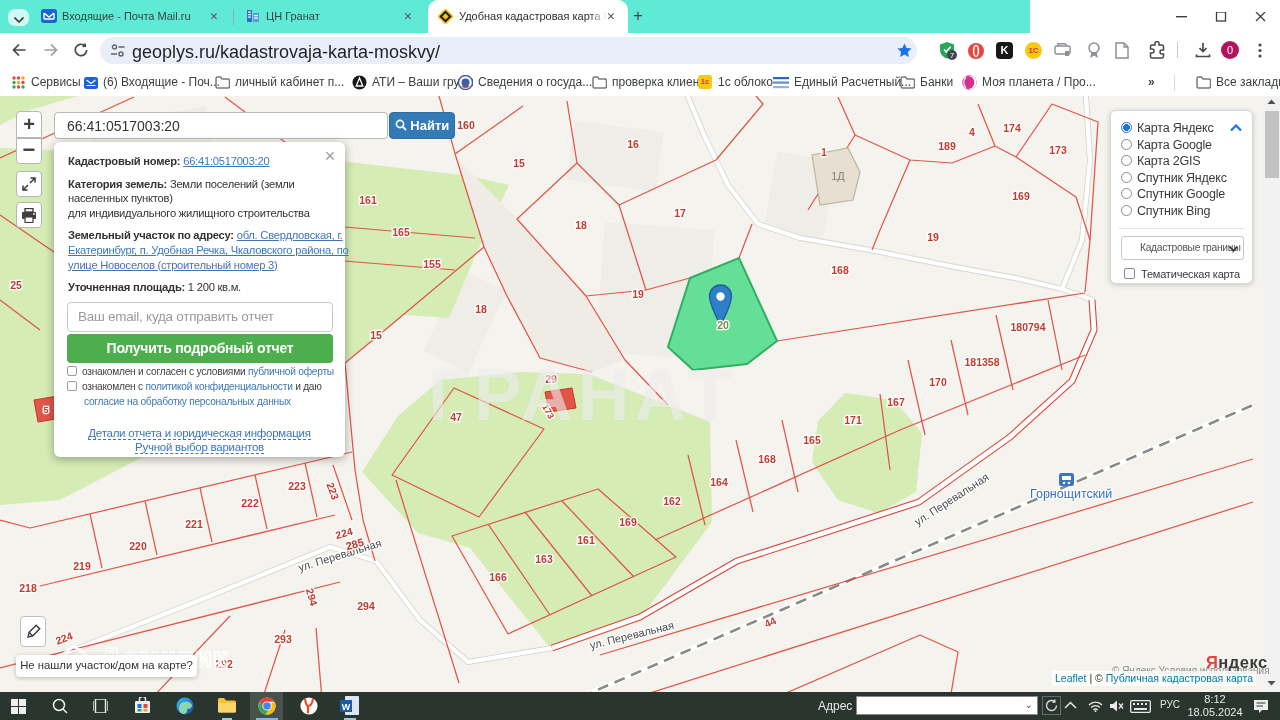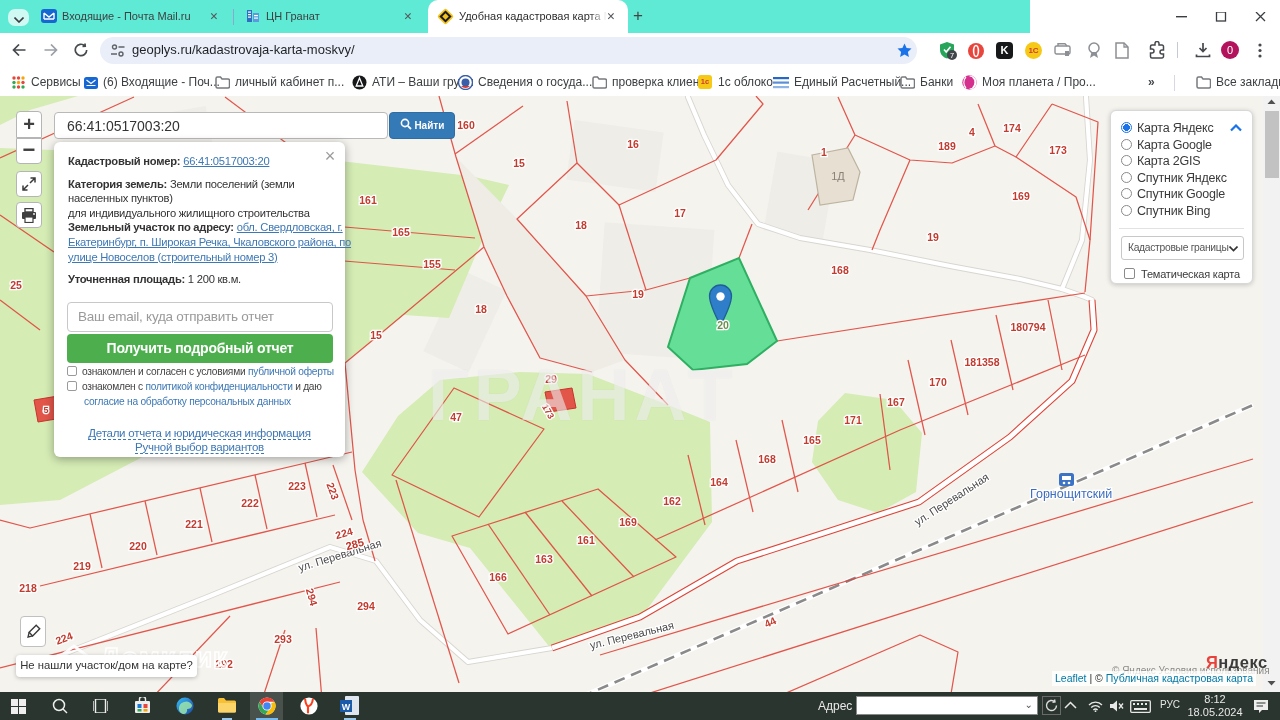--- a/index.html
+++ b/index.html
@@ -3,29 +3,29 @@
 *{margin:0;padding:0;box-sizing:border-box;font-family:"Liberation Sans",sans-serif}
 body{width:1280px;height:720px;overflow:hidden;position:relative;background:#fff}
 #tabstrip{position:absolute;left:0;top:0;width:1030px;height:33px;background:#5eead4}
 .tabchev{position:absolute;left:8px;top:9px;width:21px;height:17px;border-radius:7px;background:rgba(255,255,255,.7);text-align:center}
 .tab{position:absolute;top:0;height:33px;font-size:11px;color:#3d4043}
 .ttl{position:absolute;left:26px;top:10px;white-space:nowrap;overflow:hidden}
 .tclose{position:absolute;top:10px;width:12px;height:12px;color:#55585c;font-size:10.5px;line-height:12px;text-align:center}
 #activetab{position:absolute;left:428px;top:0;width:200px;height:33px;background:#fff;border-radius:10px 10px 0 0;font-size:11px;color:#2c2c2c}
 #toolbar{position:absolute;left:0;top:33px;width:1280px;height:33px;background:#fff;border-radius:10px 10px 0 0}
 #omni{position:absolute;left:100px;top:37px;width:817px;height:27px;background:#e9eef9;border-radius:14px}
-#omni .url{position:absolute;left:32px;top:5px;font-size:13px;color:#1f2124}
+#omni .url{position:absolute;left:32px;top:5px;font-size:18px;color:#1f2124}
 #bookmarks{position:absolute;left:0;top:66px;width:1280px;height:30px;background:#fff}
 .bk{position:absolute;top:9px;font-size:12px;color:#3c4043;white-space:nowrap}
 #content{position:absolute;left:0;top:96px;width:1280px;height:596px;background:#f5f3ee;overflow:hidden}
 #mapsvg{position:absolute;left:0;top:0}
 #taskbar{position:absolute;left:0;top:692px;width:1280px;height:28px;background:#2b352f}
 .ovl{position:absolute;background:#fff}
 #searchin{left:54px;top:16px;width:334px;height:27px;border:1px solid #b9b9b9;border-radius:4px;font-size:14px;color:#333;line-height:25px;padding-left:12px}
-#findbtn{position:absolute;left:389px;top:16px;width:66px;height:27px;background:#337ab7;border:1px solid #2e6da4;border-radius:4px;color:#fff;font-size:10px;text-align:center;line-height:25px}
+#findbtn{position:absolute;left:389px;top:16px;width:66px;height:27px;background:#337ab7;border:1px solid #2e6da4;border-radius:4px;color:#fff;font-size:13px;text-align:center;line-height:25px}
 .zbtn{left:16px;width:26px;border:1px solid #b5b5b5;color:#404040;text-align:center}
 #popup{left:54px;top:46px;width:291px;height:315px;border-radius:6px;box-shadow:0 2px 10px rgba(0,0,0,.35);font-size:11.2px;color:#333;padding:12px 14px;letter-spacing:-0.25px}
 #popup b{font-weight:bold}
 #popup a{color:#3d78b5}
 .pline{line-height:14.6px;margin-bottom:0;white-space:nowrap}
 #layers{left:1110px;top:14px;width:143px;height:174px;border-radius:6px;border:1px solid #d8d8d8;box-shadow:0 1px 5px rgba(0,0,0,.2);font-size:12.5px;color:#3a3a3a;padding:9px 10px;letter-spacing:-0.2px}
 .lrow{height:16.6px;line-height:16px;white-space:nowrap;overflow:visible}
 .radio{display:inline-block;width:11px;height:11px;border:1px solid #8a8a8a;border-radius:50%;margin-right:5px;vertical-align:-1px;background:#fff}
 .radio.on{border:1px solid #1a73e8;background:radial-gradient(circle at 50% 50%, #1a73e8 0 3.2px, #fff 3.5px)}
 #scrollbar{position:absolute;left:1263px;top:0;width:17px;height:596px;background:#f2f2f2}
@@ -385,38 +385,38 @@
   <div class="ovl zbtn" style="top:106px;height:26px;border-radius:4px"><svg width="16" height="15" style="margin-top:5px">
         <rect x="1" y="4" width="14" height="7" rx="1" fill="#3f3f3f"></rect>
         <rect x="4" y="0.5" width="8" height="3.5" fill="none" stroke="#3f3f3f" stroke-width="1.4"></rect>
         <rect x="4" y="9" width="8" height="5.5" fill="#fff" stroke="#3f3f3f" stroke-width="1.2"></rect>
         <circle cx="13" cy="6" r="0.9" fill="#fff"></circle>
       </svg></div>
   <div id="popup" class="ovl">
     <div style="position:absolute;right:10px;top:6px;color:#9a9a9a;font-size:18px;line-height:16px">×</div>
     <div class="pline"><b>Кадастровый номер:</b> <a style="text-decoration:underline">66:41:0517003:20</a></div>
     <div class="pline" style="margin-top:8px"><b>Категория земель:</b> Земли поселений (земли<br>населенных пунктов)<br>для индивидуального жилищного строительства</div>
-    <div class="pline" style=""><b>Земельный участок по адресу:</b> <a style="text-decoration:underline">обл. Свердловская, г.</a><br><a style="text-decoration:underline">Екатеринбург, п. Широкая Речка, Чкаловского района, по</a><br><a style="text-decoration:underline">улице Новоселов (строительный номер 3)</a></div>
+    <div class="pline" style="margin-top:8px"><b>Земельный участок по адресу:</b> <a style="text-decoration:underline">обл. Свердловская, г.</a><br><a style="text-decoration:underline">Екатеринбург, п. Удобная Речка, Чкаловского района, по</a><br><a style="text-decoration:underline">улице Новоселов (строительный номер 3)</a></div>
     <div class="pline" style="margin-top:8px"><b>Уточненная площадь:</b> 1 200 кв.м.</div>
     <div style="position:absolute;left:13px;top:160px;width:266px;height:30px;border:1px solid #c8c8c8;border-radius:4px;line-height:28px;padding-left:10px;font-size:13.5px;color:#9a9a9a">Ваш email, куда отправить отчет</div>
     <div style="position:absolute;left:13px;top:192px;width:266px;height:29px;background:#4cae4c;border-radius:4px;text-align:center;line-height:28px;color:#fff;font-size:14px;font-weight:bold">Получить подробный отчет</div>
     <div style="position:absolute;left:13px;top:223px;font-size:10.2px;color:#444;line-height:14.8px;white-space:nowrap"><span class="cb"></span>ознакомлен и согласен с условиями <a>публичной оферты</a><br><span class="cb"></span>ознакомлен с <a>политикой конфиденциальности</a> и даю<br><span style="margin-left:17px"></span><a>согласие на обработку персональных данных</a></div>
     <div style="position:absolute;left:0;top:285px;width:291px;text-align:center;font-size:11.5px;line-height:13.5px;white-space:nowrap"><a style="border-bottom:1px dashed #3d78b5">Детали отчета и юридическая информация</a><br><a style="border-bottom:1px dashed #3d78b5">Ручной выбор вариантов</a></div>
   </div>
   <div id="layers" class="ovl">
     <div class="lrow"><span class="radio on"></span>Карта Яндекс<svg width="12" height="8" style="float:right;margin-top:4px">
           <path d="M1,6.5 L6,1.5 L11,6.5" stroke="#1a73e8" stroke-width="2.2" fill="none"></path>
         </svg></div>
     <div class="lrow"><span class="radio"></span>Карта Google</div>
     <div class="lrow"><span class="radio"></span>Карта 2GIS</div>
     <div class="lrow"><span class="radio"></span>Спутник Яндекс</div>
     <div class="lrow"><span class="radio"></span>Спутник Google</div>
     <div class="lrow"><span class="radio"></span>Спутник Bing</div>
     <div style="border-top:1px solid #e2e2e2;margin:8px -2px 7px -2px"></div>
-    <div style="position:relative;width:123px;height:24px;border:1px solid #c8c8c8;border-radius:3px;font-size:10.3px;color:#555;line-height:22px;padding-left:6px;white-space:nowrap;letter-spacing:-0.3px">Кадастровые границы<svg width="9" height="6" style="position:absolute;right:5px;top:9px">
+    <div style="position:relative;width:123px;height:24px;border:1px solid #c8c8c8;border-radius:3px;font-size:10.3px;color:#555;line-height:22px;padding-left:18px;white-space:nowrap;letter-spacing:-0.3px">Кадастровые границы<svg width="9" height="6" style="position:absolute;right:5px;top:9px">
           <path d="M0.5,0.5 L4.5,4.5 L8.5,0.5" stroke="#333" stroke-width="1.6" fill="none"></path>
         </svg></div>
     <div style="margin-top:8px;font-size:11px;color:#3a3a3a;white-space:nowrap;letter-spacing:-0.2px"><span style="display:inline-block;width:11px;height:11px;border:1px solid #8a8a8a;border-radius:2px;background:#fff;vertical-align:-1px;margin:0 6px 0 3px"></span>Тематическая карта</div>
   </div>
   <div id="scrollbar"><div id="thumb"></div>
     <svg width="17" height="596">
         <path d="M4.5,8 L8.5,3.5 L12.5,8 Z" fill="#505050"></path>
         <path d="M4.5,585 L8.5,589.5 L12.5,585 Z" fill="#505050"></path>
       </svg>
   </div>

